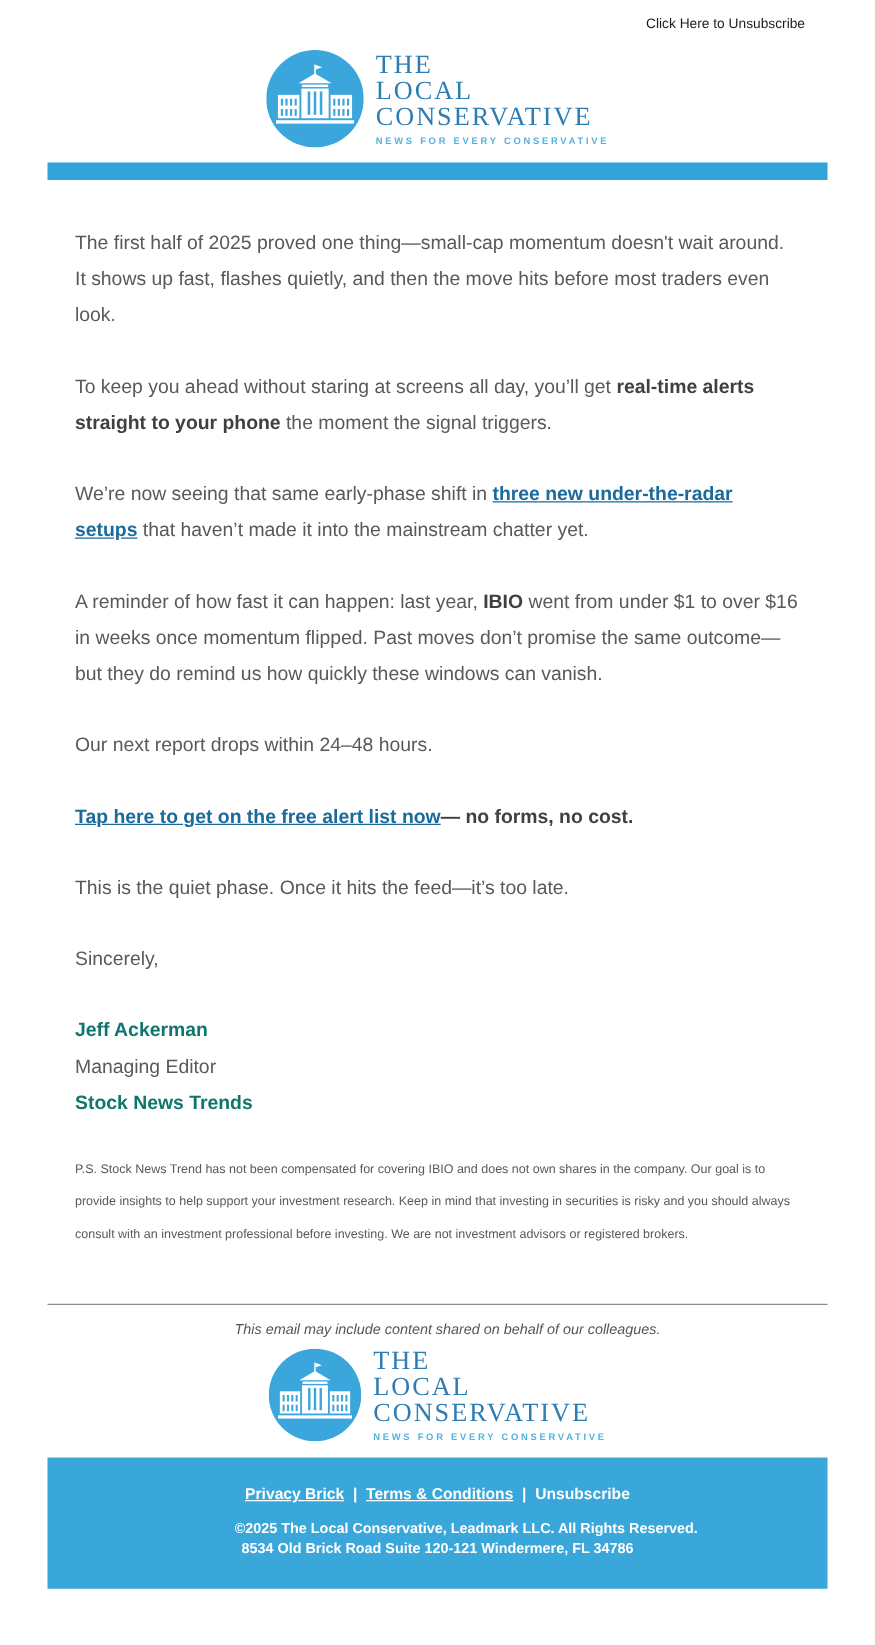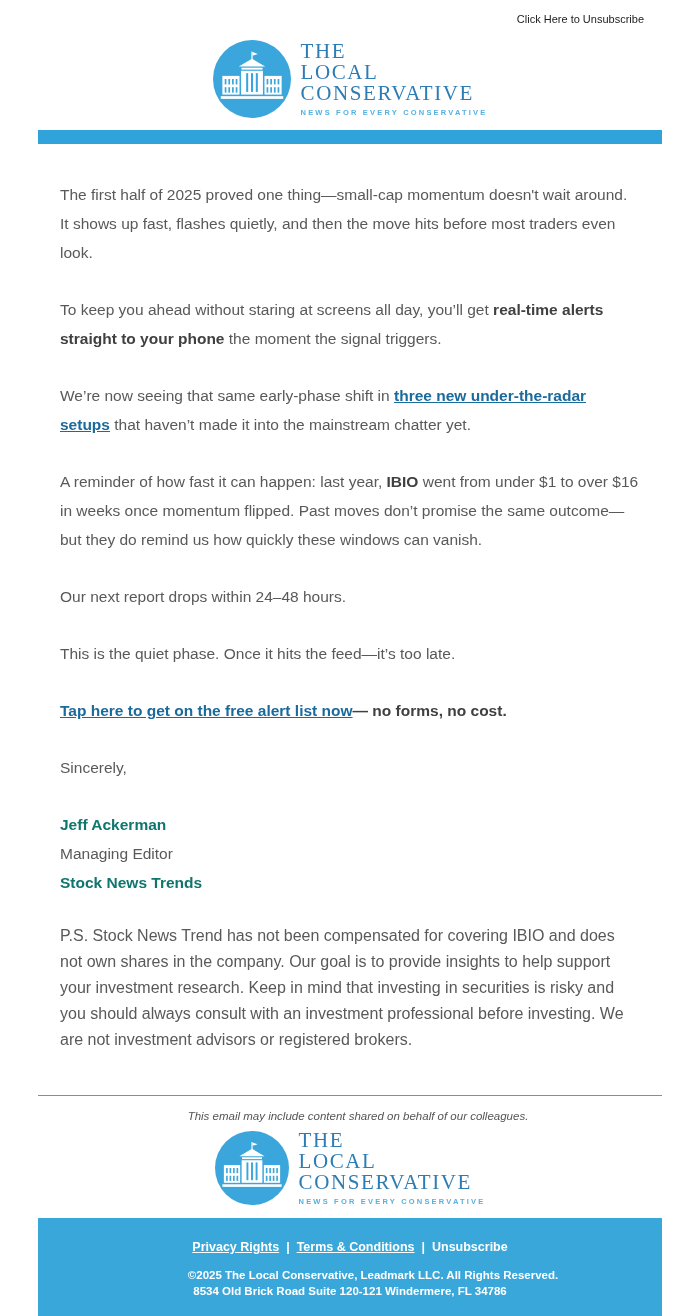--- a/index.html
+++ b/index.html
@@ -29,21 +29,21 @@
   
   .content {
     width:624px; margin:0 auto; padding:36px 22px 0; box-sizing:border-box;
     color:#595959; font-size:15.5px;
   }
   .para, .closing { margin:0 0 28px; line-height:29px; }
   .para strong { color:#404040; }
   .inline-link { color:#1A6A9C; font-weight:bold; text-decoration:underline; cursor:pointer; }
   .signature { line-height:29px; margin-bottom:26px; }
   .sig-name, .sig-company { font-weight:bold; color:#0f766e; }
-  .ps { font-size:16px; line-height:26px; margin:0; color:#595959; }
+  .ps { font-size:10px; line-height:26px; margin:0; color:#595959; }
 
   
   .divider { border:none; border-top:1px solid #8c8c8c; width:624px; margin:42px auto 0; }
   .colleague-note {
     text-align:center; font-size:11.5px; font-style:italic; color:#555555; margin-top:14px;padding-left:16px;
   }
   .logo-footer { margin-top:8px; }
   .footer {
     width:624px; margin:12px auto 0; background:#3AA7DA; color:#ffffff;
     text-align:center; padding:22px 0 26px; box-sizing:border-box;
@@ -111,22 +111,22 @@
 
   <div class="top-bar"></div>
 
   <div class="content">
     <div id="body-paragraphs">
         <p class="para"><span>The first half of 2025 proved one thing—small-cap momentum doesn't wait around. It shows up fast, flashes quietly, and then the move hits before most traders even look.</span></p>
         <p class="para"><span>To keep you ahead without staring at screens all day, you’ll get </span><strong>real-time alerts straight to your phone</strong><span> the moment the signal triggers.</span></p>
         <p class="para"><span>We’re now seeing that same early-phase shift in </span><a class="inline-link" href="#">three new under-the-radar setups</a><span> that haven’t made it into the mainstream chatter yet.</span></p>
         <p class="para"><span>A reminder of how fast it can happen: last year, </span><strong>IBIO</strong><span> went from under $1 to over $16 in weeks once momentum flipped. Past moves don’t promise the same outcome—but they do remind us how quickly these windows can vanish.</span></p>
         <p class="para"><span>Our next report drops within 24–48 hours.</span></p>
+        <p class="para"><a class="inline-link" href="#">Tap here to get on the free alert list now</a><strong>— no forms, no cost.</strong></p>
         <p class="para"><span>This is the quiet phase. Once it hits the feed—it’s too late.</span></p>
-        <p class="para"><a class="inline-link" href="#">Tap here to get on the free alert list now</a><strong>— no forms, no cost.</strong></p>
       </div>
 
     <p class="closing">Sincerely,</p>
 
     <div class="signature">
       <div class="sig-name">Jeff Ackerman</div>
       <div class="sig-title">Managing Editor</div>
       <div class="sig-company">Stock News Trends</div>
     </div>
 
@@ -177,19 +177,19 @@
     <span class="logo-text">
       <span class="logo-line">THE</span>
       <span class="logo-line">LOCAL</span>
       <span class="logo-line">CONSERVATIVE</span>
       <span class="logo-tagline">NEWS FOR EVERY CONSERVATIVE</span>
     </span>
   </div>
 
   <div class="footer">
     <div class="footer-links">
-      <a class="f-link u">Privacy Rights</a><span class="f-sep">|</span><a class="f-link u">Terms &amp; Conditions</a><span class="f-sep">|</span><a class="f-link">Unsubscribe</a>
+      <a class="f-link u">Privacy Brick</a><span class="f-sep">|</span><a class="f-link u">Terms &amp; Conditions</a><span class="f-sep">|</span><a class="f-link">Unsubscribe</a>
     </div>
     <div class="footer-copy">©2025 The Local Conservative, Leadmark LLC. All Rights Reserved.</div>
     <div class="footer-addr">8534 Old Brick Road Suite 120-121 Windermere, FL 34786</div>
   </div>
 
 </div>
 
 </body></html>

